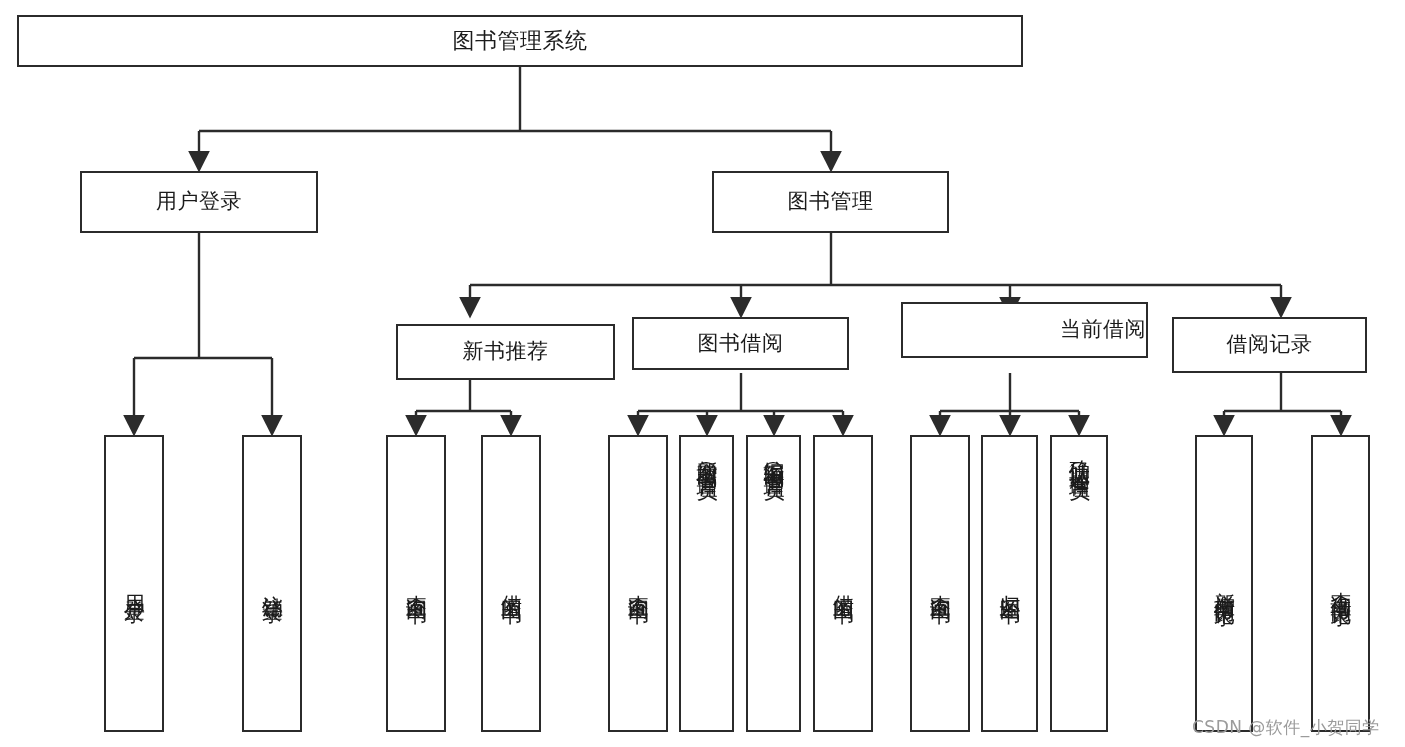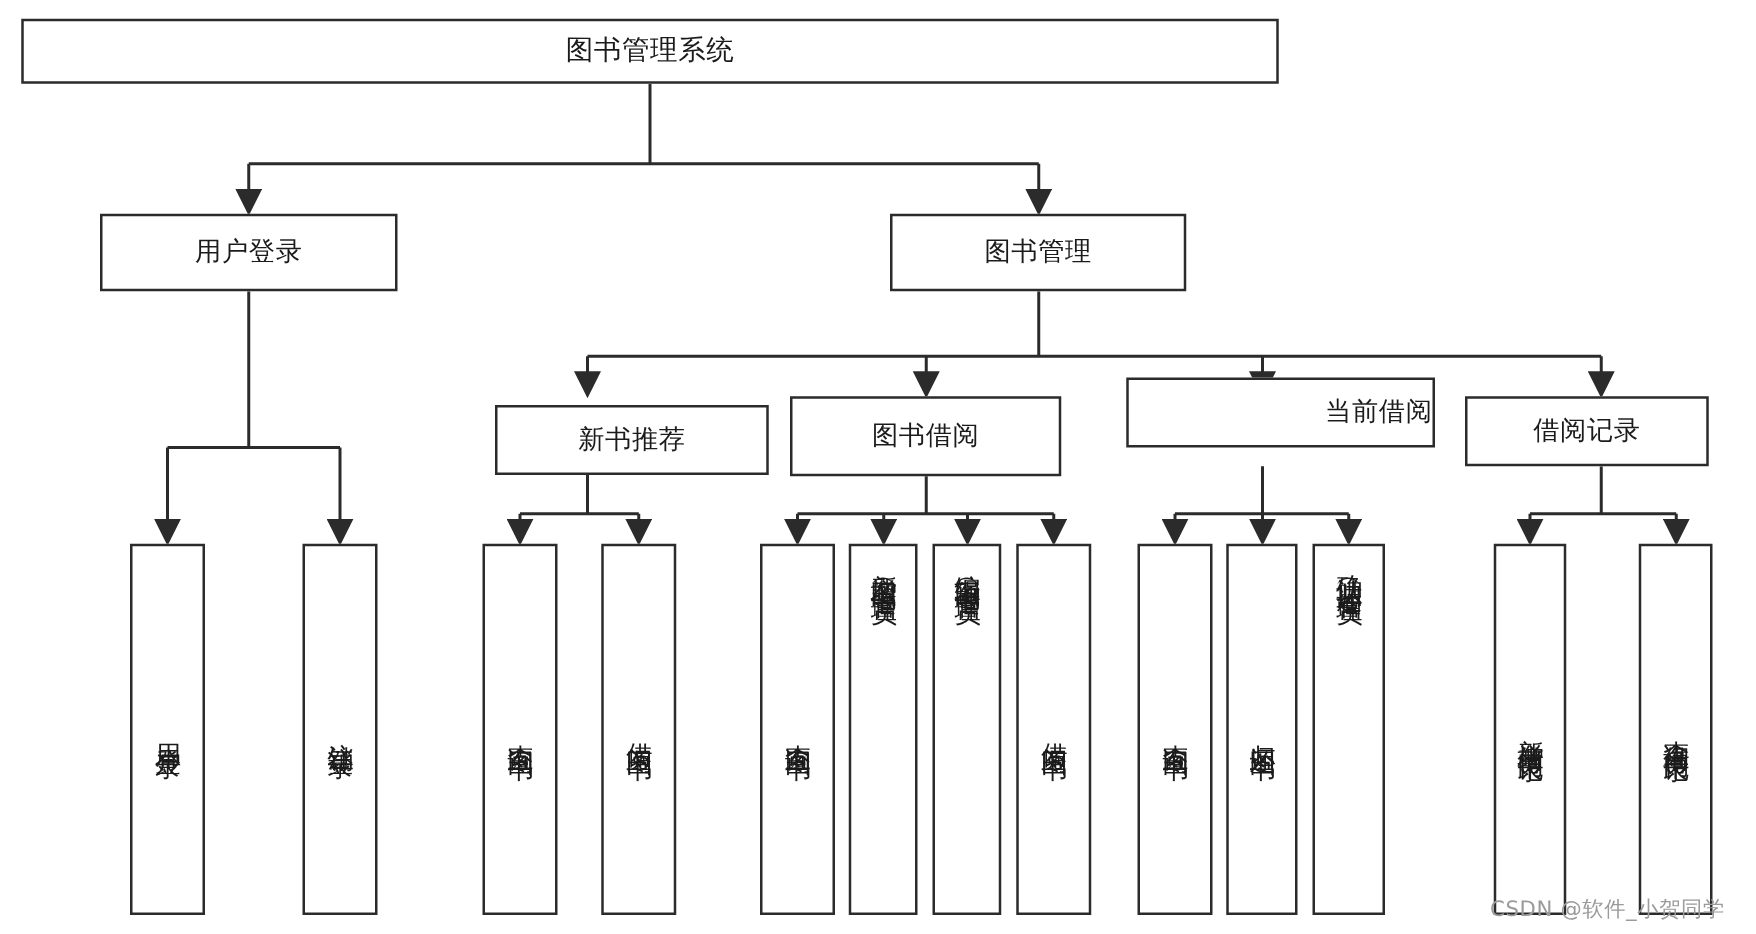--- a/index.html
+++ b/index.html
@@ -127,21 +127,21 @@
       </div>
       <div class="node horiz" style="left: 80px; top: 171px; width: 238px; height: 62px;">
         <span class="label">用户登录</span>
       </div>
       <div class="node horiz" style="left: 712px; top: 171px; width: 237px; height: 62px;">
         <span class="label">图书管理</span>
       </div>
       <div class="node horiz" style="left: 360px; top: 324px; width: 219px; height: 56px; margin-left: 36px;">
         <span class="label">新书推荐</span>
       </div>
-      <div class="node horiz" style="left: 632px; top: 317px; width: 217px; height: 64px;">
+      <div class="node horiz" style="left: 632px; top: 317px; width: 217px; height: 53px;">
         <span class="label">图书借阅</span>
       </div>
       <div class="node horiz" style="left: 901px; top: 302px; width: 247px; height: 56px; justify-content: flex-end;">
         <span class="label">当前借阅</span>
       </div>
       <div class="node horiz" style="left: 1172px; top: 317px; width: 195px; height: 56px;">
         <span class="label">借阅记录</span>
       </div>
       <div class="node vert centered" style="left: 104px; top: 435px; width: 60px; height: 297px;">
         <span class="label">用户登录</span>

